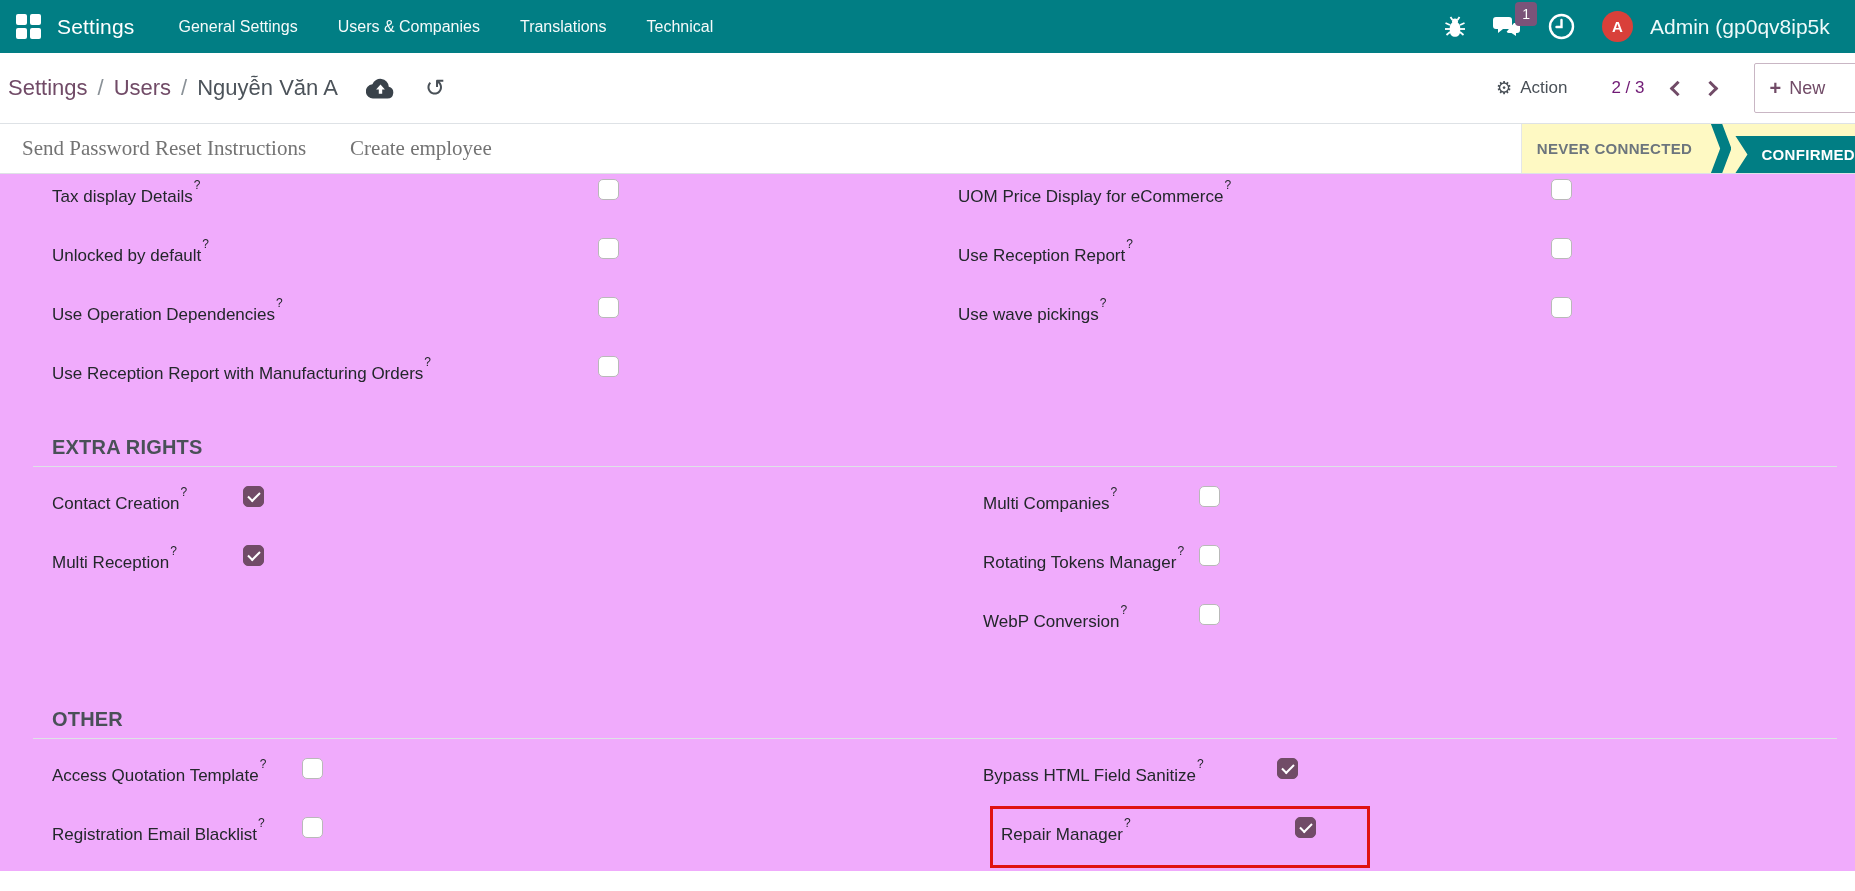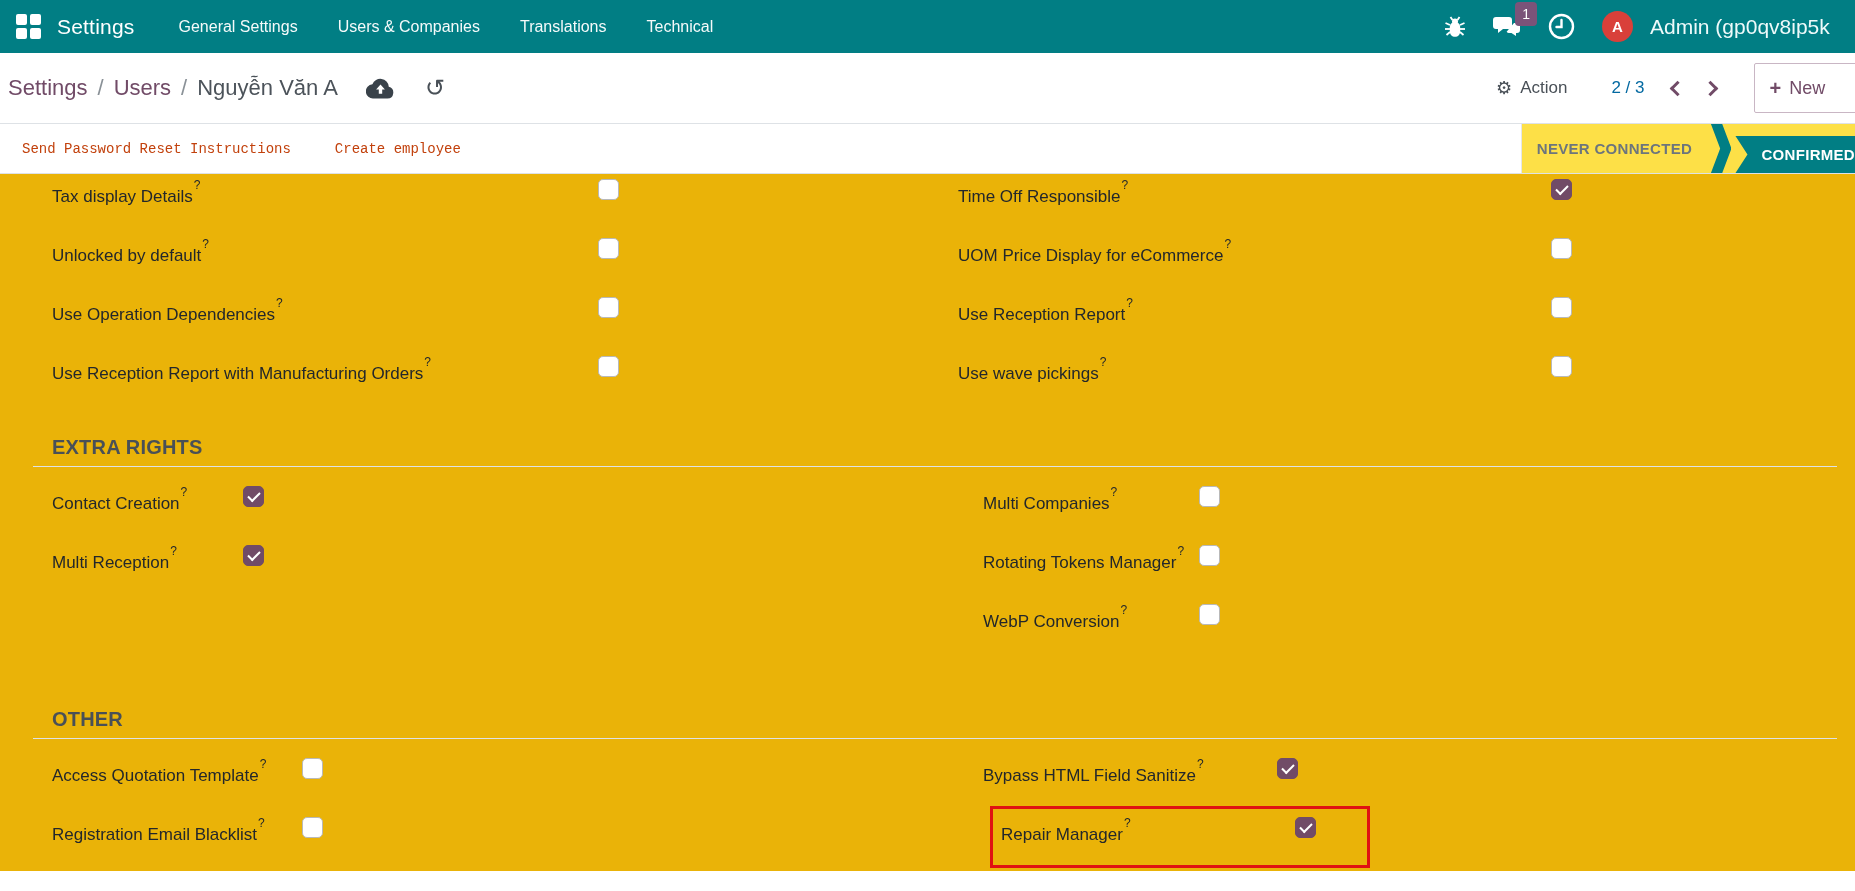--- a/index.html
+++ b/index.html
@@ -40,41 +40,41 @@
   .breadcrumb { display: flex; align-items: center; font-size: 22px; padding-left: 8px; gap: 10px; }
   .bc-link { color: #714B67; cursor: pointer; }
   .bc-sep { color: #8a9197; }
   .bc-current { color: #4c535a; }
   .save-ind { display: flex; align-items: center; gap: 30px; margin-left: 28px; }
   .undo-glyph { font-size: 24px; color: #495057; line-height: 1; cursor: pointer; }
 
   .cp-right { position: absolute; left: 1496px; top: 0; height: 100%; display: flex; align-items: center; }
   .action-btn { display: flex; align-items: center; gap: 8px; color: #495057; font-size: 17px; cursor: pointer; }
   .gear-glyph { font-size: 18px; color: #495057; line-height: 1; }
-  .pager { font-size: 17px; color: #0369a1; margin-left: 44px; white-space: nowrap; }
+  .pager { font-size: 17px; color: #701a75; margin-left: 44px; white-space: nowrap; }
   .chev { width: 11px; height: 11px; border-left: 3px solid #714B67; border-bottom: 3px solid #714B67; display: inline-block; cursor: pointer; }
   .chev-left { transform: rotate(45deg); margin-left: 28px; }
   .chev-right { transform: rotate(225deg); margin-left: 22px; }
   .new-btn {
     margin-left: 38px; height: 50px; width: 122px; border: 1px solid #c9b6c4; border-radius: 2px;
     background: #fff; color: #714B67; font-size: 18px; display: flex; align-items: center; justify-content: flex-start;
     padding-left: 14px; gap: 8px; cursor: pointer; font-family: inherit;
   }
   .plus-glyph { font-weight: 700; font-size: 20px; }
 
   
   .button-bar { height: 50px; border-bottom: 1px solid #dee2e6; position: relative; display: flex; align-items: center; padding-left: 22px; gap: 44px; background: #fff; }
-  .stat-btn { background: none; border: none; color: #c2410c; font-size: 14px; cursor: pointer; font-family: Liberation Mono, monospace; white-space: nowrap; }
-  .statusbar { position: absolute; left: 1521px; right: 0; top: 0; bottom: 0; border-left: 1px solid #e4e6e9; display: flex; align-items: stretch; background: #fde047; }
+  .stat-btn { background: none; border: none; color: #737373; font-size: 21px; cursor: pointer; font-family: Liberation Serif, serif; white-space: nowrap; }
+  .statusbar { position: absolute; left: 1521px; right: 0; top: 0; bottom: 0; border-left: 1px solid #e4e6e9; display: flex; align-items: stretch; background: #fef9c3; }
   .stage-prev { width: 198px; display: flex; align-items: center; justify-content: center; color: #6c757d; font-size: 15px; font-weight: 600; letter-spacing: .3px; cursor: pointer; white-space: nowrap; }
   .stage-sep { width: 22px; background: #017E84; clip-path: polygon(0 0, 55% 0, 100% 50%, 55% 100%, 0 100%, 45% 50%); margin-left: 4px; }
   .stage-active { flex: 1; background: #017E84; clip-path: polygon(0 0, 100% 0, 100% 100%, 0 100%, 12px 50%); margin-left: 4px; display: flex; align-items: center; padding-left: 26px; color: #fff; font-size: 15px; font-weight: 600; letter-spacing: .3px; cursor: pointer; white-space: nowrap; margin-top: 12px; }
 
   
-  .sheet { background: #eab308; }
+  .sheet { background: #f0abfc; }
   .cols { display: grid; grid-template-columns: 906px 1fr; padding-left: 52px; }
   .frow { display: grid; grid-template-columns: var(--lw) auto; align-items: start; height: 59px; }
   .frow .lbl { font-size: 17px; line-height: 21px; margin-top: 7px; color: #23272b; }
   .help { font-size: 12px; position: relative; top: -6px; margin-left: 1px; color: #23272b; }
 
   .cb { width: 21px; height: 21px; border: 1px solid #b9b9b9; border-radius: 5px; background: #fff; position: relative; margin-top: 5px; cursor: pointer; }
   .cb.checked { background: #714B67; border-color: #714B67; }
   .cb.checked::after {
     content: ""; position: absolute; left: 4px; top: 5px; width: 10px; height: 5px;
     border-left: 2.4px solid #fff; border-bottom: 2.4px solid #fff; transform: rotate(-45deg);
@@ -203,24 +203,20 @@
         <span class="lbl"><span>Use Operation Dependencies</span><sup class="help">?</sup></span>
         <span class="cb"></span>
       </div>
       <div class="frow">
         <span class="lbl"><span>Use Reception Report with Manufacturing Orders</span><sup class="help">?</sup></span>
         <span class="cb"></span>
       </div>
     </div>
     <div class="col" style="--lw:593px">
       <div class="frow">
-        <span class="lbl"><span>Time Off Responsible</span><sup class="help">?</sup></span>
-        <span class="cb checked"></span>
-      </div>
-      <div class="frow">
         <span class="lbl"><span>UOM Price Display for eCommerce</span><sup class="help">?</sup></span>
         <span class="cb"></span>
       </div>
       <div class="frow">
         <span class="lbl"><span>Use Reception Report</span><sup class="help">?</sup></span>
         <span class="cb"></span>
       </div>
       <div class="frow">
         <span class="lbl"><span>Use wave pickings</span><sup class="help">?</sup></span>
         <span class="cb"></span>

